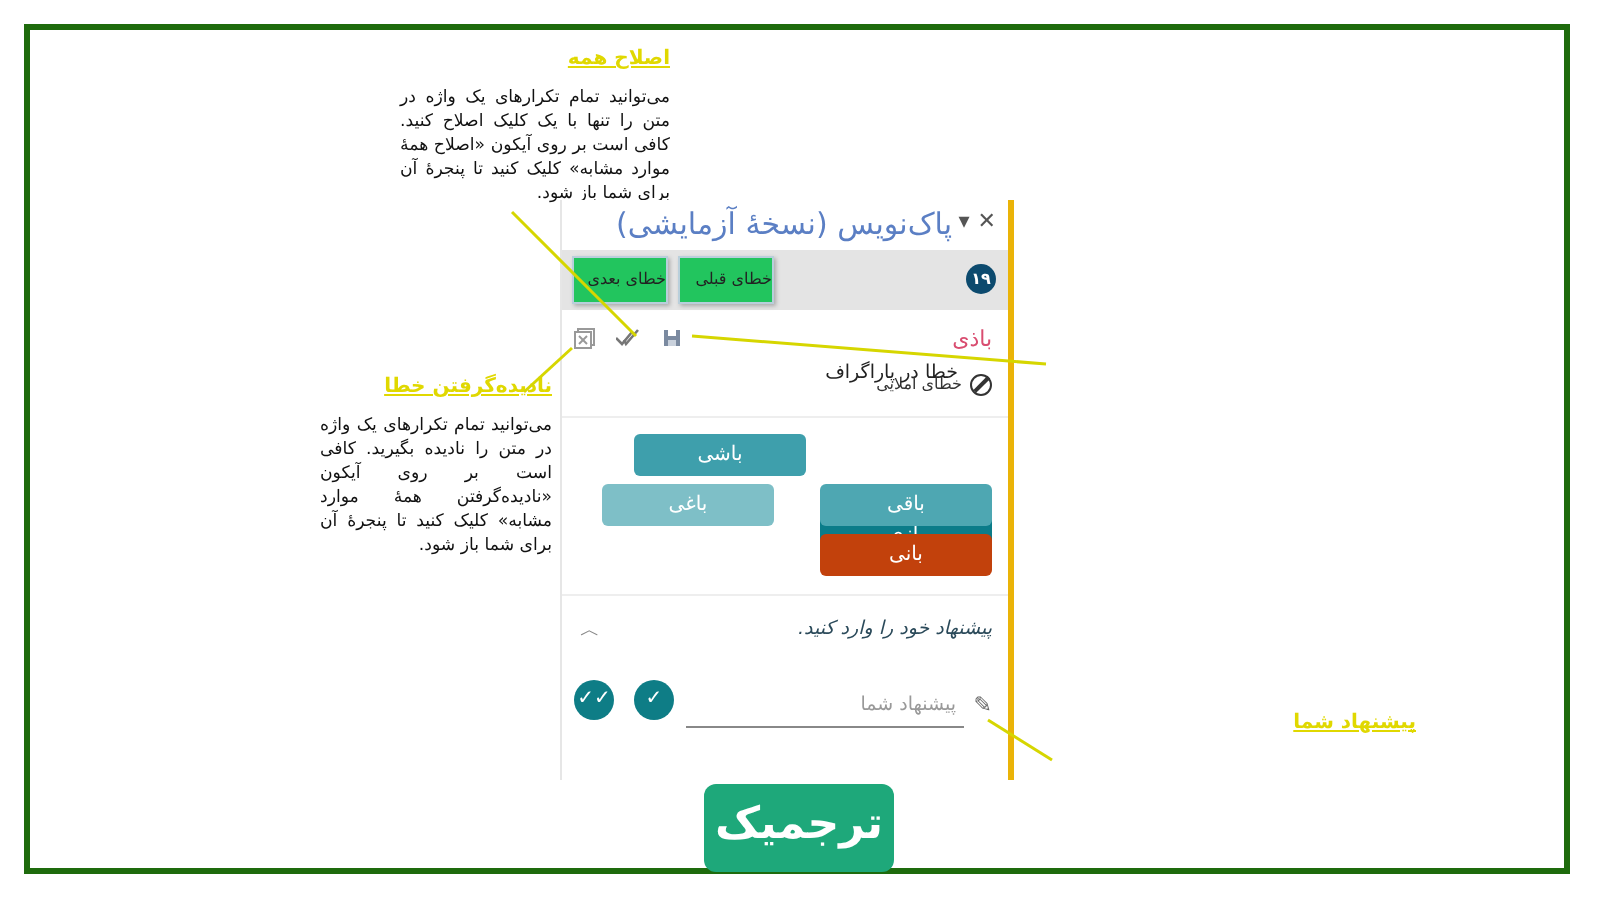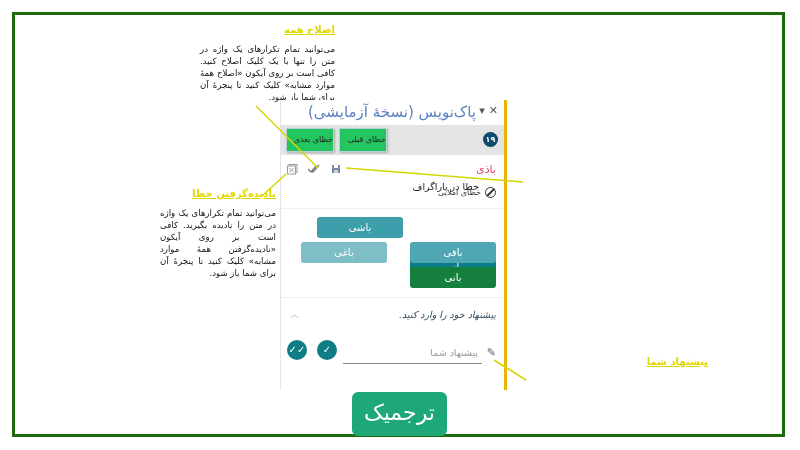--- a/index.html
+++ b/index.html
@@ -63,21 +63,21 @@
     direction: rtl; font-size: 9.5px; color: #444; padding-right: 4px; font-family: "DejaVu Sans", sans-serif;
   }
   .sugg-input::placeholder { color: #999; }
   .pen-icon { position: absolute; right: 8px; top: 46px; font-size: 11px; color: #666; }
   .round-btn {
     position: absolute; top: 40px; width: 20px; height: 20px; border-radius: 50%;
     background: #0e7d86; color: #fff; font-size: 10px; text-align: center; line-height: 20px; cursor: pointer;
   }
   .logo {
     position: absolute; left: 352px; top: 392px; width: 95px; height: 44px; border-radius: 6px;
-    background: #1ea87a; color: #fff; font-size: 22px; text-align: center; line-height: 42px; direction: rtl; font-weight: normal;
+    background: #1ea87a; color: #fff; font-size: 22px; text-align: center; line-height: 42px; direction: rtl; font-weight: bold;
   }
   svg.lines { position: absolute; left: 0; top: 0; width: 800px; height: 450px; pointer-events: none; }
 </style>
 </head>
 <body>
 
 <div class="frame"></div>
 
 <div class="callout" style="left:200px; top:24px; width:135px;">
   <div class="title">اصلاح همه</div>
@@ -135,21 +135,21 @@
     <div class="err-type">
       <span class="ico"></span><span>خطای املایی</span>
     </div>
   </div>
 
   <div class="sugg-grid">
     <div class="sugg" style="right:8px; top:8px; background:#0b7c89;margin-top:40px;">بازی</div>
     <div class="sugg" style="left:36px; top:8px; background:#3e9fac;">باشی</div>
     <div class="sugg" style="right:8px; top:33px; background:#4ea7b2;">باقی</div>
     <div class="sugg" style="left:20px; top:33px; background:#7ebfc7;">باغی</div>
-    <div class="sugg" style="right:8px; top:58px; background:#15803d;">بانی</div>
+    <div class="sugg" style="right:8px; top:58px; background:#c2410c;">بانی</div>
   </div>
 
   <div class="sugg-sec">
     <div class="sugg-prompt">پیشنهاد خود را وارد کنید.</div>
     <div class="chev">︿</div>
     <input class="sugg-input" type="text" placeholder="پیشنهاد شما" style="">
     <div class="pen-icon">✎</div>
     <div class="round-btn" style="left:36px;">✓</div>
     <div class="round-btn" style="left:6px;">✓✓</div>
   </div>

